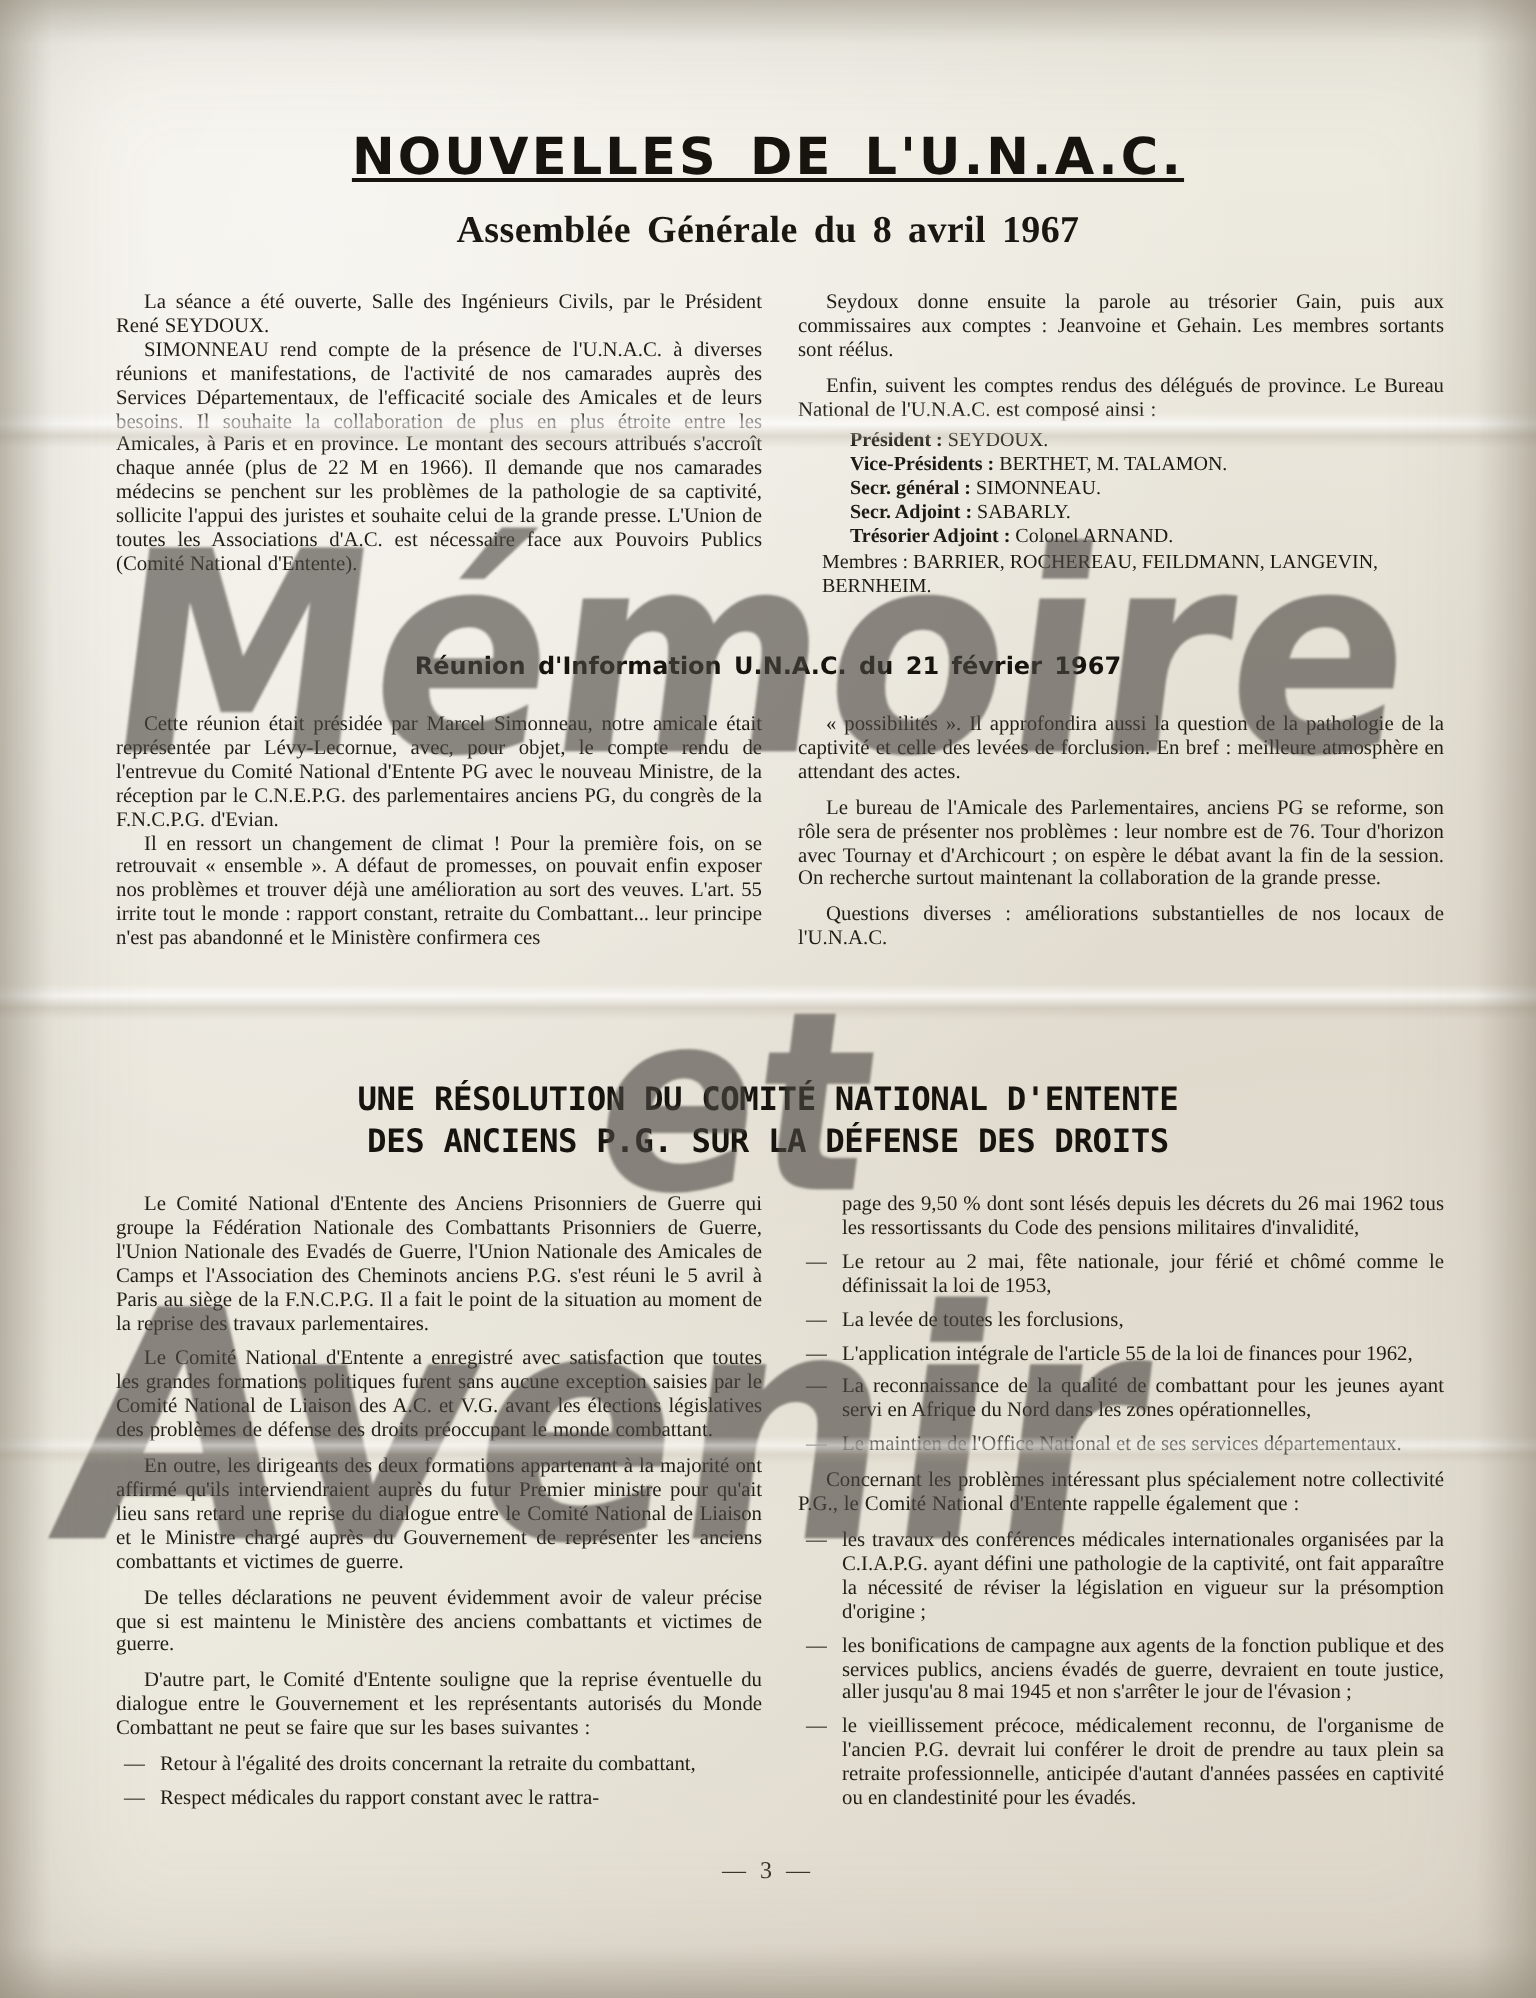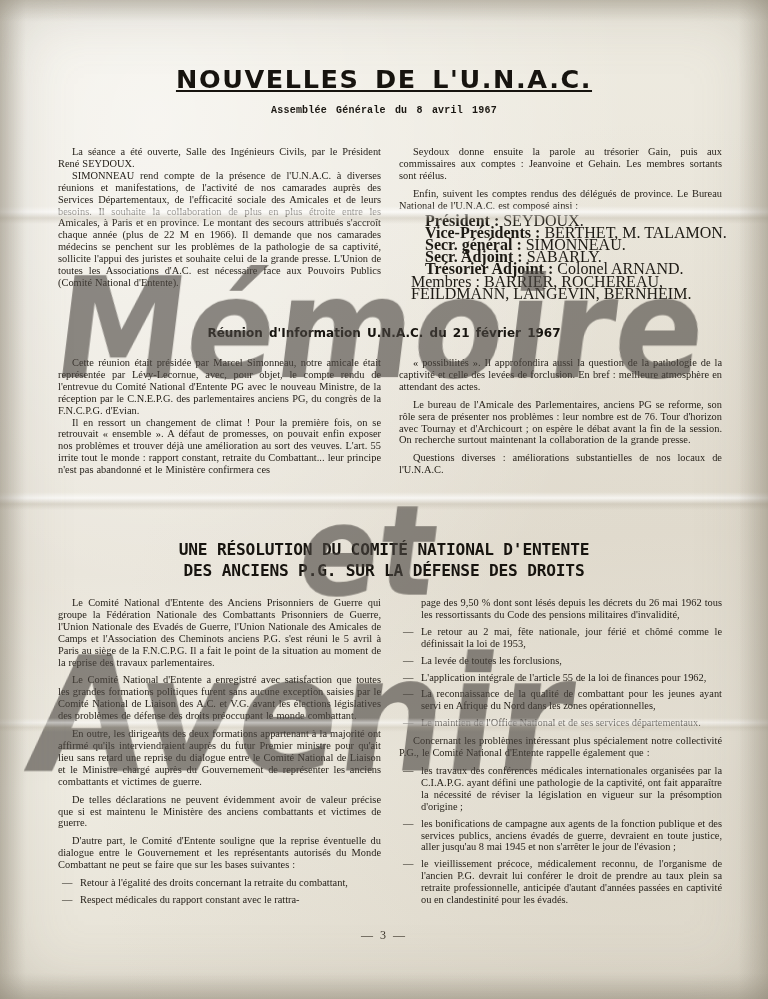--- a/index.html
+++ b/index.html
@@ -40,23 +40,23 @@
     font-size:25.5px;
     letter-spacing:1.6px;
     text-align:center;
     margin:0;
     position:absolute;left:0;right:0;top:64px;
     color:#17140f;
     word-spacing:5px;
     text-decoration:underline;
   }
   h2.sub{
-    font-family:Liberation Mono, monospace;
-    font-weight:bold;
-    font-size:10px;
+    font-family:Liberation Serif, serif;
+    font-weight:bold;
+    font-size:19px;
     letter-spacing:.2px;
     text-align:center;
     margin:0;
     position:absolute;left:0;right:0;top:105px;
     color:#1a1712;
     word-spacing:3px;
   }
   h2.section{
     font-family:"DejaVu Sans", sans-serif;
     font-weight:bold;
@@ -88,21 +88,21 @@
     font-size:10.4px;
     line-height:11.9px;
     text-align:justify;
     text-indent:14px;
     color:#221d16;
     font-family:"Liberation Serif", serif;
     word-spacing:.4px;
   }
   p.noind{text-indent:0;}
   p.gap{margin-top:6px;}
-  .bureau{margin-top:3px;font-size:16px;line-height:12.2px;color:#1d1a14;padding-left:26px;}
+  .bureau{margin-top:3px;font-size:10px;line-height:12.2px;color:#1d1a14;padding-left:26px;}
   .bureau div{white-space:nowrap;}
   .bureau b{font-weight:bold;}
   .bureau .members{padding-left:0;margin-left:-14px;}
   ul.dash{list-style:none;margin:6px 0 0 0;padding:0;}
   ul.dash li{
     font-size:10.4px;line-height:11.9px;text-align:justify;
     color:#221d16;position:relative;padding-left:22px;margin-bottom:5px;
   }
   ul.dash li .dash{position:absolute;left:4px;top:0;}
   .pageno{

